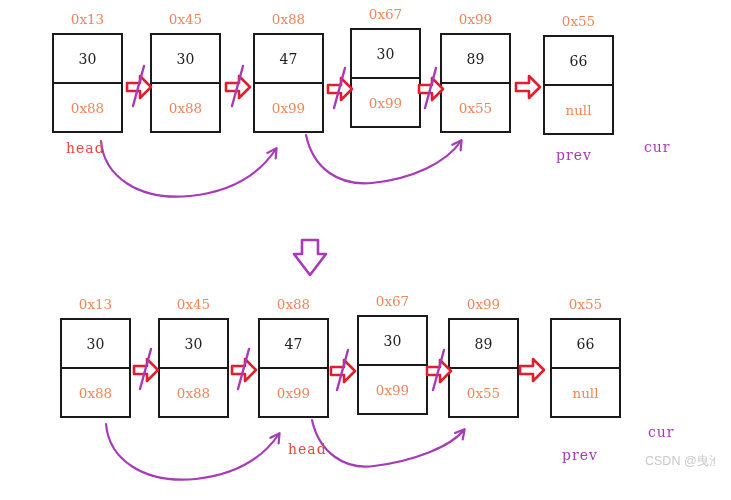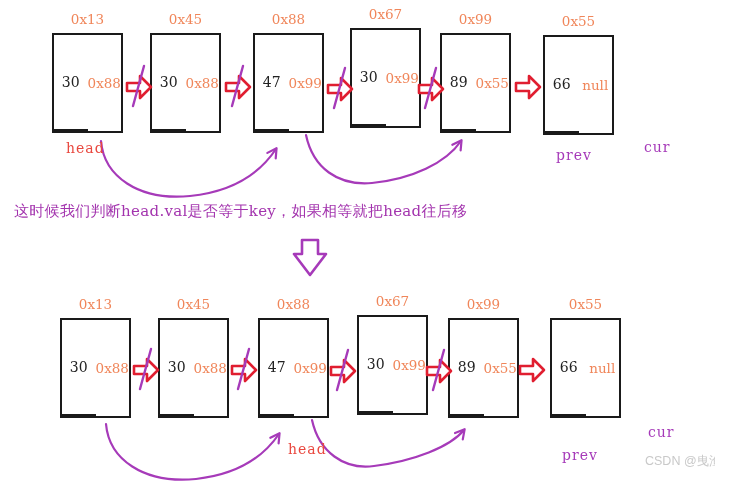--- a/index.html
+++ b/index.html
@@ -7,21 +7,21 @@
     position:relative;width:715px;height:500px;background:#fff;overflow:hidden;
     font-family:"DejaVu Serif", serif;
     --orange:#F0865A; --red:#E01E30; --head-red:#E9483F; --purple:#A63AB9;
     --caption-purple:#A334AE; --border:#1A1A1A; --watermark-gray:#C9C9C9;
   }
   .overlay{position:absolute;left:0;top:0;width:731px;height:500px;pointer-events:none;}
 
   .node{position:absolute;width:71px;text-align:center;}
   .addr{color:var(--orange);font-size:13.5px;line-height:18px;height:18px;margin-bottom:5px;}
   .box{height:100px;border:2.5px solid var(--border);background:#fff;
-       display:flex;flex-direction:row;box-sizing:border-box;}
+       display:flex;flex-direction:column;box-sizing:border-box;}
   .val{flex:1;display:flex;align-items:center;justify-content:center;
        color:#222;font-size:14px;border-bottom:2px solid var(--border);}
   .next{flex:1;display:flex;align-items:center;justify-content:center;
        color:var(--orange);font-size:13.5px;}
 
   .rarrow{position:absolute;width:30px;height:30px;}
   .rarrow svg{overflow:visible;display:block;}
   .rarrow .ar{fill:#fff;stroke:var(--red);stroke-width:2.6;stroke-linejoin:round;}
   .rarrow .sl{stroke:var(--purple);stroke-width:2.4;stroke-linecap:round;display:none;}
   .rarrow.slashed .sl{display:block;}
@@ -131,21 +131,20 @@
           <path class="ar" d="M3,11 L16,11 L16,4 L27,15 L16,26 L16,19 L3,19 Z"></path>
           <line class="sl" x1="20" y1="-6" x2="9" y2="34"></line>
         </svg>
     </div>
 
     <div class="lbl lbl-head" style="left:60px;top:140px">head</div>
     <div class="lbl lbl-purple" style="left:556px;top:147px">prev</div>
     <div class="lbl lbl-purple" style="left:644px;top:139px">cur</div>
   </div>
 
-  <div class="caption">这时候我们判断head.val是否等于key，如果相等就把head往后移</div>
 
   <div>
 
     <div class="node" style="left:60px;top:295px">
       <div class="addr">0x13</div>
       <div class="box">
         <div class="val">30</div>
         <div class="next">0x88</div>
       </div>
     </div>

